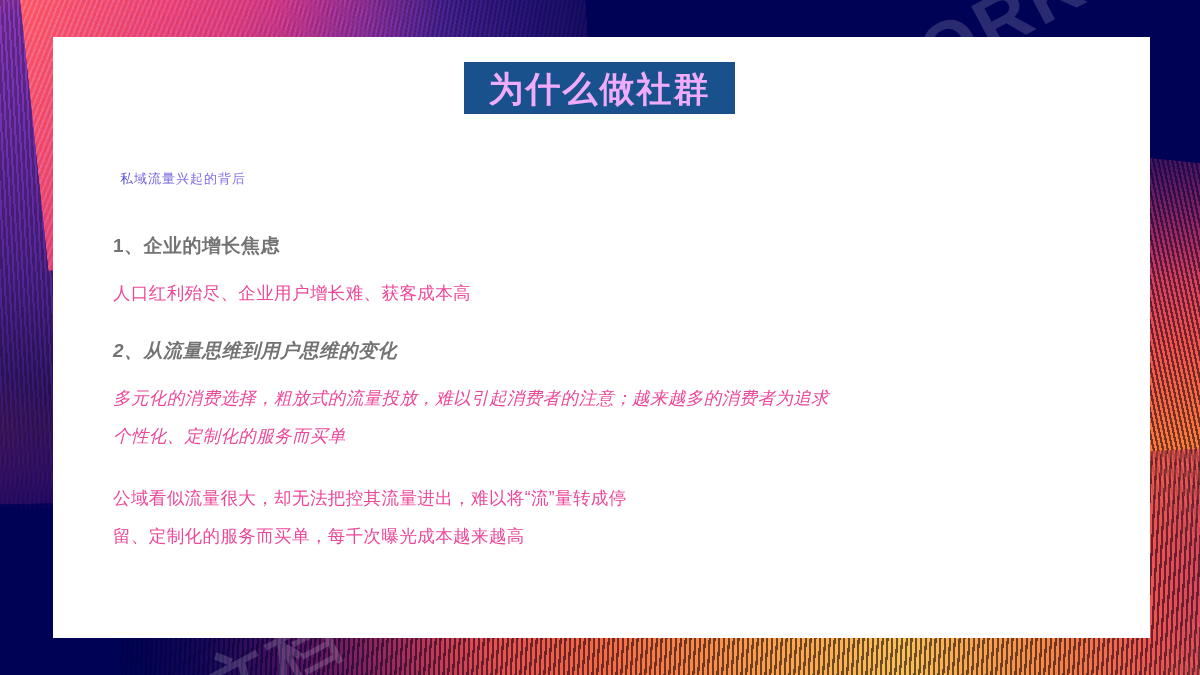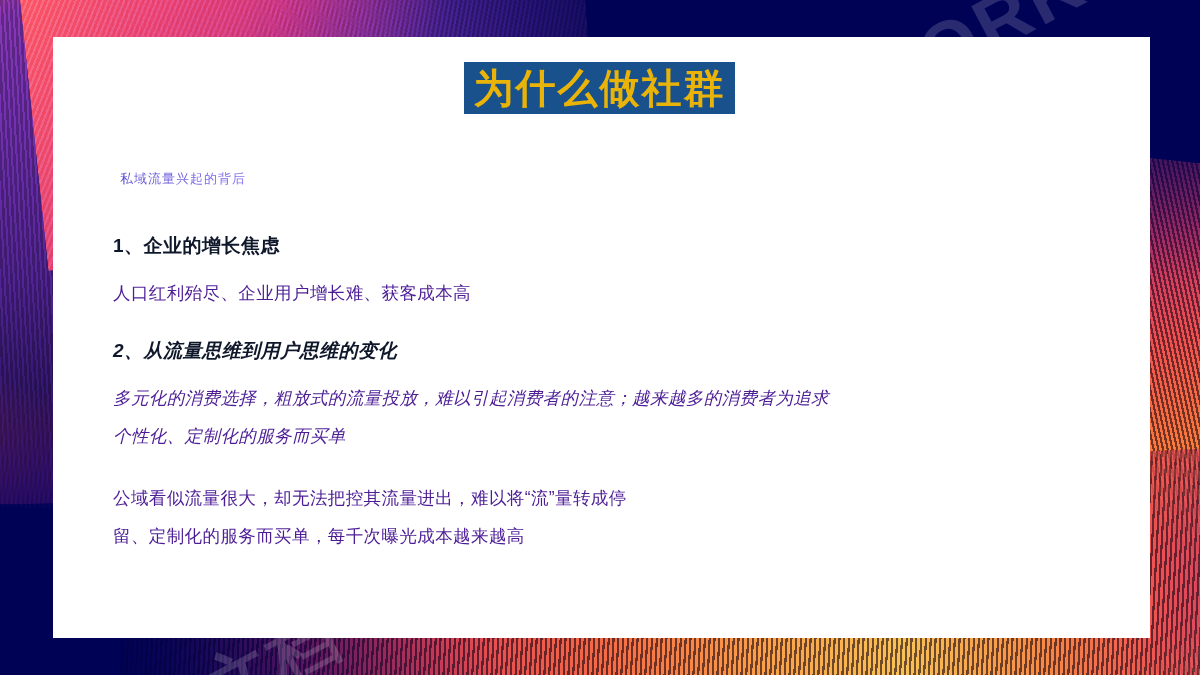--- a/index.html
+++ b/index.html
@@ -103,40 +103,40 @@
     z-index:5;
   }
 
   #title-block {
     position:absolute; left:411px; top:25px;
     width:271px; height:52px;
     background:#18518c;
     display:flex; align-items:center; justify-content:center;
   }
   #title-text {
-    color:#eab308; font-size:40px; font-weight:700;
+    color:#f0abfc; font-size:35px; font-weight:700;
     letter-spacing:2px; line-height:1;
   }
 
   #subtitle {
     position:absolute; left:67px; top:133px;
     font-size:13px; font-weight:400; letter-spacing:1px;
     background:linear-gradient(95deg,#5a4fcf 0%, #6f5fe0 45%, #8a6ff0 100%);
     -webkit-background-clip:text; background-clip:text;
     -webkit-text-fill-color:transparent; color:#6a5acd;
   }
 
   #sections { position:absolute; left:60px; top:196px; right:40px; }
   .section { margin-bottom:4px; }
   .sec-heading {
-    font-size:19px; font-weight:700; color:#0f172a;
+    font-size:19px; font-weight:700; color:#737373;
     letter-spacing:0.5px; margin-bottom:15px;
   }
   .sec-body {
-    font-size:17.5px; font-weight:400; color:#4c1d95;
+    font-size:17.5px; font-weight:400; color:#ec4899;
     line-height:38px; letter-spacing:0.4px;
   }
   .sec-body .ln { display:block; }
   #section-1 { margin-bottom:12px; }
   #section-2 { margin-top:26px; margin-bottom:12px;font-style:italic; }
   #section-3 { margin-top:24px; }
 </style>
 </head>
 <body>
 

